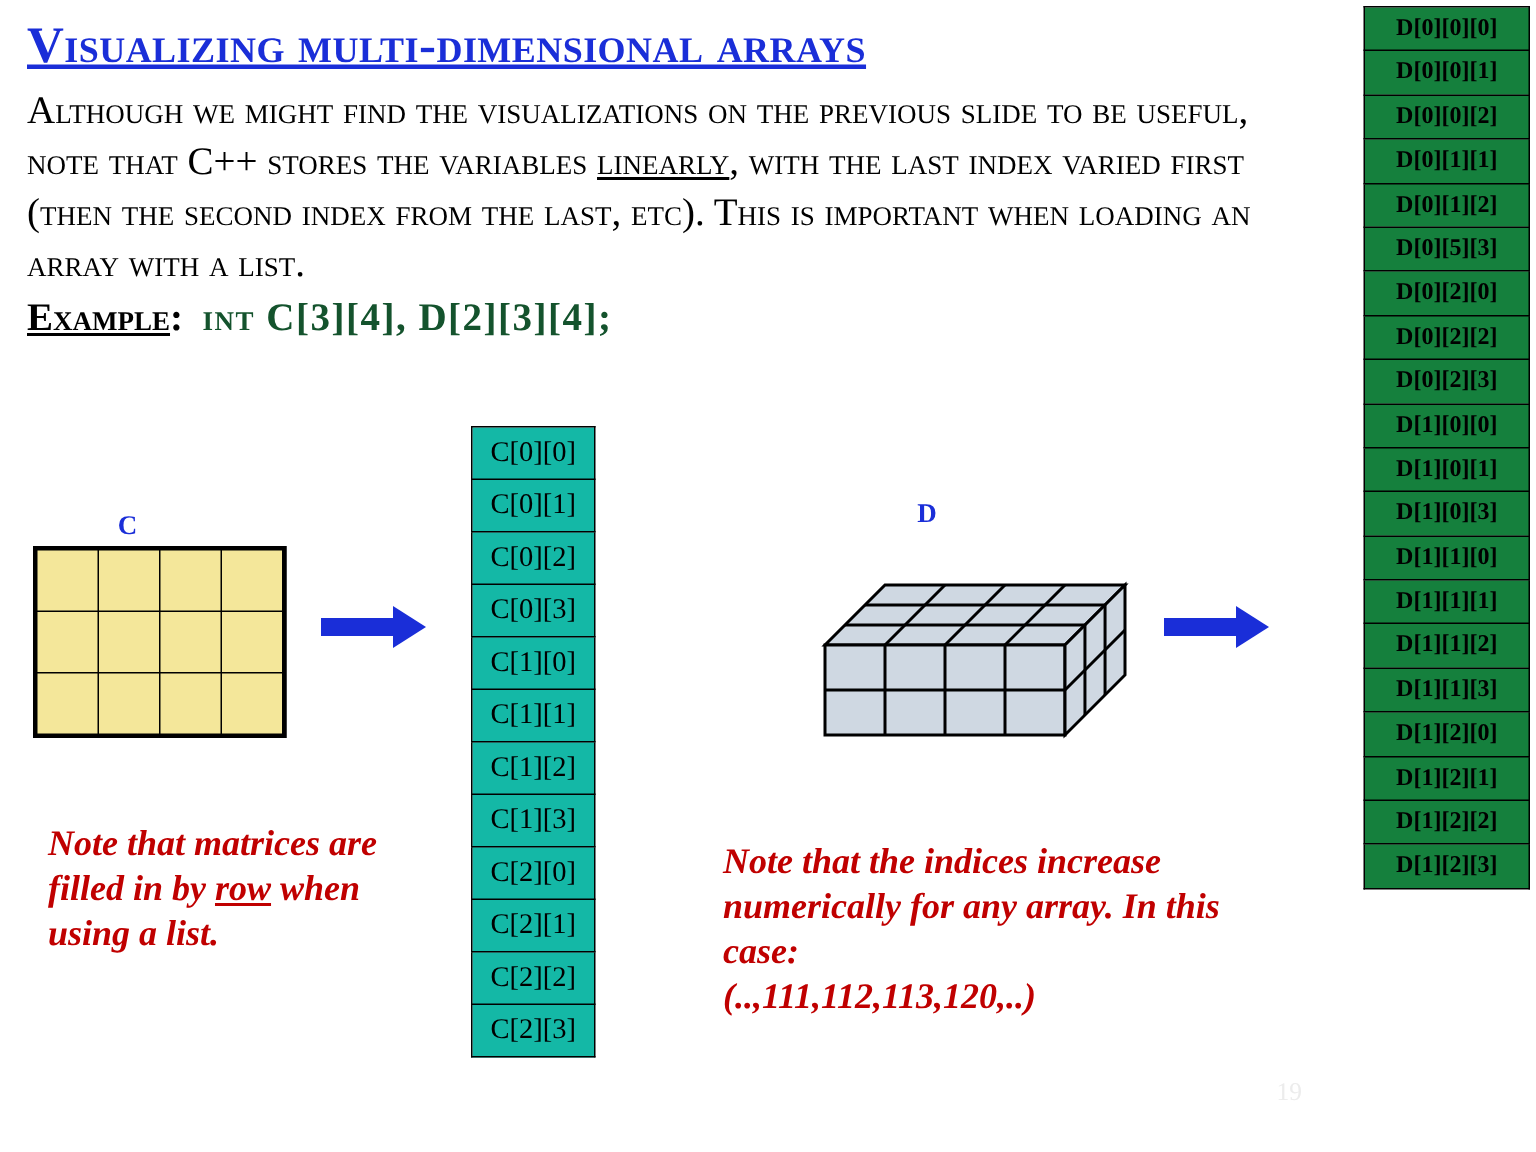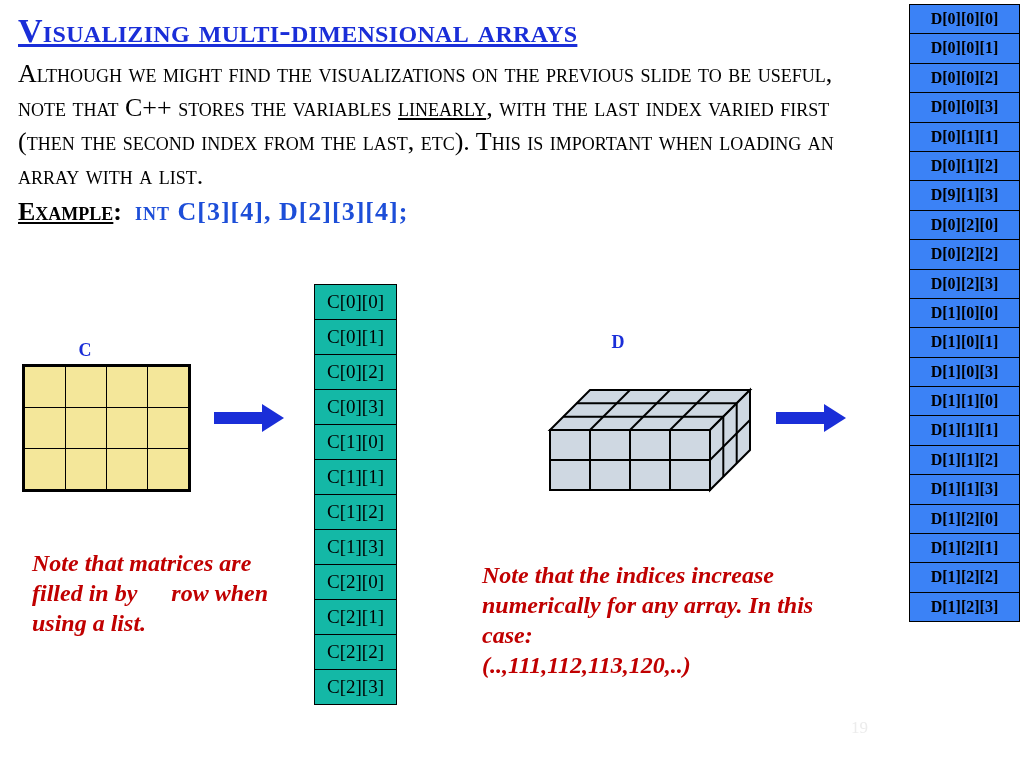--- a/index.html
+++ b/index.html
@@ -35,21 +35,21 @@
     margin: 4px 0 0 0;
   }
   .para .u { text-decoration: underline; }
   .example-line {
     font-size: 26px;
     font-variant: small-caps;
     margin-top: 4px;
   }
   .example-line .ex-label { font-weight: bold; text-decoration: underline; color:#000;}
   .example-line .colon { font-weight: bold; color:#000;}
-  .example-line .decl { color: #1d4ed8; font-weight: bold; letter-spacing: 1px;}
+  .example-line .decl { color: #14532d; font-weight: bold; letter-spacing: 1px;}
 
   
   .c-label {
     position: absolute;
     left: 55px; top: 340px;
     width: 60px; text-align: center;
     color: #1a2ed8; font-weight: bold; font-size: 18px;
     font-variant: small-caps;
   }
   .c-grid {
@@ -110,39 +110,39 @@
   .cube svg { display:block; }
 
   
   .d-table {
     position: absolute;
     right: 4px; top: 4px;
     border-collapse: collapse;
   }
   .d-table td {
     border: 1.5px solid #000;
-    background: #3b82f6;
+    background: #15803d;
     padding: 5px 10px;
     font-size: 16px;
     font-weight: bold;
     text-align: center;
     width: 110px;
     line-height: 1.15;
   }
 
   
   .note {
     position: absolute;
     color: #c00000;
     font-style: italic;
     font-weight: bold;
     font-size: 24px;
     line-height: 1.25;
   }
-  .note .u { font-style: italic; margin-left: 28px; }
+  .note .u { text-decoration: underline; font-style: italic; }
   .note-left { left: 32px; top: 548px; width: 260px; }
   .note-right { left: 482px; top: 560px; width: 380px; }
 
   .page-num {
     position: absolute;
     right: 156px; bottom: 30px;
     font-size: 17px; color: #ececec;
   }
 </style>
 </head>
@@ -260,30 +260,27 @@
       <tr>
         <td>D[0][0][0]</td>
       </tr>
       <tr>
         <td>D[0][0][1]</td>
       </tr>
       <tr>
         <td>D[0][0][2]</td>
       </tr>
       <tr>
-        <td>D[0][0][3]</td>
-      </tr>
-      <tr>
         <td>D[0][1][1]</td>
       </tr>
       <tr>
         <td>D[0][1][2]</td>
       </tr>
       <tr>
-        <td>D[9][1][3]</td>
+        <td>D[0][5][3]</td>
       </tr>
       <tr>
         <td>D[0][2][0]</td>
       </tr>
       <tr>
         <td>D[0][2][2]</td>
       </tr>
       <tr>
         <td>D[0][2][3]</td>
       </tr>

